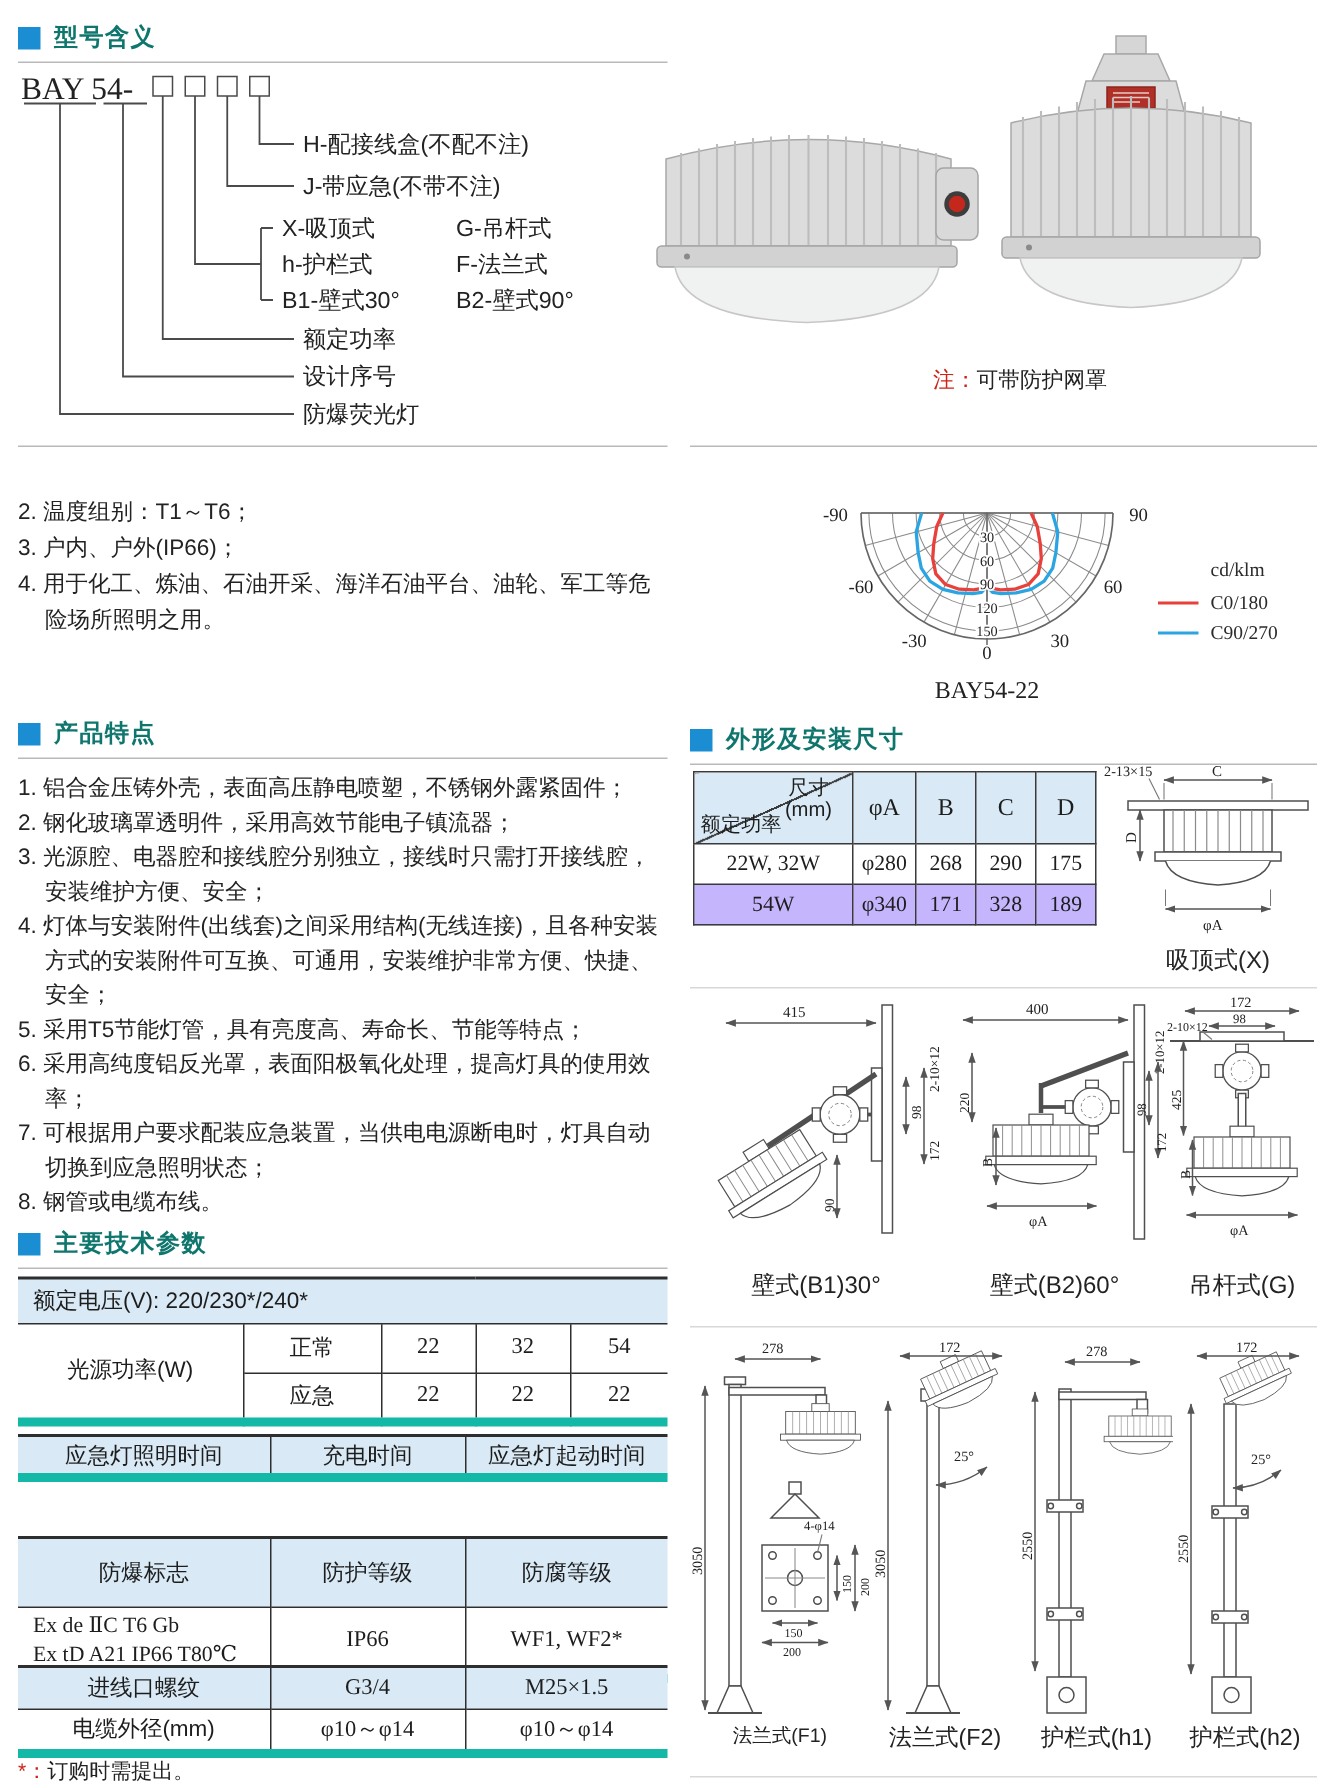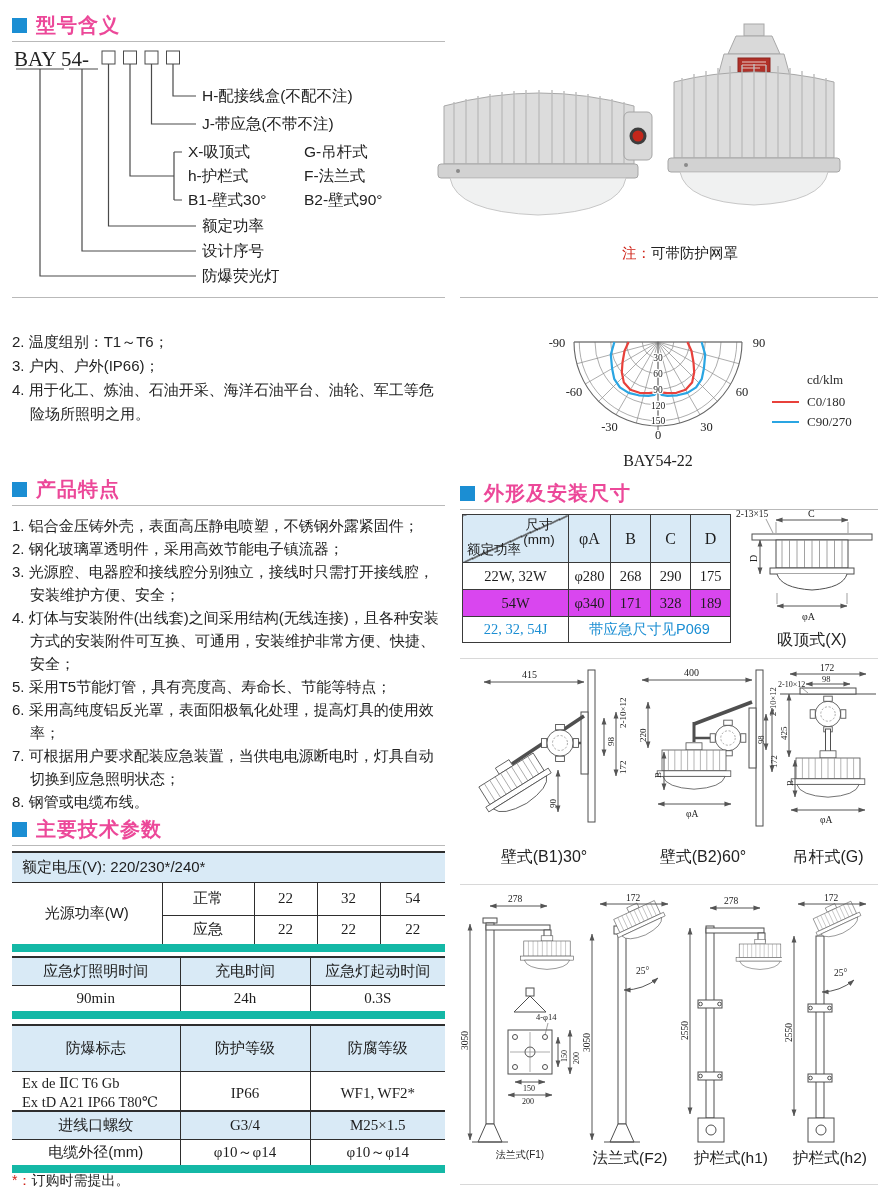--- a/index.html
+++ b/index.html
@@ -3,40 +3,40 @@
 <meta charset="utf-8">
 <style>
 *{margin:0;padding:0;box-sizing:border-box}
 html,body{width:890px;height:1192px;background:#fff;position:relative;overflow:hidden;
   font-family:"Liberation Sans","DejaVu Sans",sans-serif;color:#262626}
 .abs{position:absolute}
 
 .sec{position:absolute}
 .sec .row{display:flex;align-items:center;gap:9px;height:22px}
 .sec .sq{width:15px;height:15px;background:#1b8ed3;flex:none}
-.sec .t{font-size:20px;font-weight:700;color:#ec4899;letter-spacing:1px;white-space:nowrap}
+.sec .t{font-size:16px;font-weight:700;color:#0f766e;letter-spacing:1px;white-space:nowrap}
 .sec .rule{height:1px;background:#b9b9b9;margin-top:5px}
 
 .nlist{position:absolute;list-style:none;font-size:15px;color:#232323}
 .nlist li{padding-left:18px;text-indent:-18px}
 #scope-list li{line-height:24px}
 #feat-list li{line-height:23px}
 
 .ptab{position:absolute;width:433px;border-collapse:collapse;border-top:2px solid #2e2e2e;
-  border-bottom:8px solid #14b8a6;font-size:15px;color:#1d1d1d;text-align:center}
+  border-bottom:6px solid #14b8a6;font-size:15px;color:#1d1d1d;text-align:center}
 .ptab td{border-bottom:1px solid #2e2e2e;border-right:1px solid #2e2e2e;padding:2px 6px}
 .ptab tr:last-child td{border-bottom:none}
 .ptab td:last-child{border-right:none}
 .hdc{background:#d9eaf6}
 .ser{font-family:"Liberation Serif","DejaVu Serif",serif}
 .lft{text-align:left;padding-left:10px !important}
 
 .dtab{position:absolute;border-collapse:collapse;font-size:14.5px;color:#1d1d1d;text-align:center}
 .dtab td{border:1px solid #3a3a3a;padding:1px 3px}
-.alt{background:#d946ef}
+.alt{background:#c4b5fd}
 .blue{color:#1b8ed3}
 .corner{position:relative;width:106px;height:48px;padding:0 !important;
   background-image:linear-gradient(to bottom right,rgba(0,0,0,0) calc(50% - 0.7px),#3a3a3a calc(50% - 0.7px),#3a3a3a calc(50% + 0.7px),rgba(0,0,0,0) calc(50% + 0.7px))}
 .corner .ct{position:absolute;top:2px;right:3px;width:52px;font-size:13.5px;line-height:15px;text-align:center}
 .corner .cb{position:absolute;bottom:3px;left:4px;font-size:13.5px}
 
 .curve-wrap{position:absolute}
 .legend{position:absolute;font-size:13px;color:#2b2b2b}
 .lg-row{display:flex;align-items:center;gap:8px;height:20px}
 .lg-line{display:inline-block;width:27px;height:2.6px;flex:none}
@@ -179,25 +179,20 @@
   <colgroup>
       <col style="width:168px">
       <col style="width:130px">
       <col style="width:135px">
     </colgroup>
   <tbody>
       <tr style="height:28px">
     <td class="hdc">应急灯照明时间</td>
     <td class="hdc">充电时间</td>
     <td class="hdc">应急灯起动时间</td>
-  </tr>
-  <tr style="height:30px">
-    <td class="ser">90min</td>
-    <td class="ser">24h</td>
-    <td class="ser">0.3S</td>
   </tr>
 </tbody>
   </table>
 
 <table class="ptab" style="left:12px;top:1024px">
   <colgroup>
       <col style="width:168px">
       <col style="width:130px">
       <col style="width:135px">
     </colgroup>
@@ -357,24 +352,20 @@
     <td class="ser">290</td>
     <td class="ser">175</td>
   </tr>
   <tr style="height:27px">
     <td class="ser alt">54W</td>
     <td class="ser alt">φ340</td>
     <td class="ser alt">171</td>
     <td class="ser alt">328</td>
     <td class="ser alt">189</td>
   </tr>
-  <tr style="height:26px">
-    <td class="blue ser">22, 32, 54J</td>
-    <td colspan="4" class="blue">带应急尺寸见P069</td>
-  </tr>
 </tbody>
   </table>
 
 <svg class="abs" style="left:736px;top:506px" width="152" height="122" viewBox="0 0 152 122">
   <text x="0" y="11" font-size="9.5">2-13×15</text>
   <line x1="30" y1="13" x2="37" y2="27" class="thin"></line>
   <rect x="16" y="28" width="120" height="6" class="drw"></rect>
   <rect x="40" y="34" width="72" height="28" class="drw"></rect>
   <path d="M46,34V62 M53.5,34V62 M61,34V62 M68.5,34V62 M76,34V62 M83.5,34V62 M91,34V62 M98.5,34V62 M106,34V62" stroke="#8a8a8a" stroke-width="0.8" fill="none"></path>
   <rect x="34" y="62" width="84" height="6" class="drw"></rect>
@@ -493,21 +484,21 @@
       <line x1="85" y1="143" x2="88" y2="131" class="thin"></line>
       <line x1="98" y1="145" x2="98" y2="175" class="dline" marker-start="url(#ar)" marker-end="url(#ar)"></line>
       <text transform="translate(107,170) rotate(-90)" font-size="8">150</text>
       <line x1="110" y1="138" x2="110" y2="182" class="dline" marker-start="url(#ar)" marker-end="url(#ar)"></line>
       <text transform="translate(119,172) rotate(-90)" font-size="8">200</text>
       <line x1="55" y1="190" x2="85" y2="190" class="dline" marker-start="url(#ar)" marker-end="url(#ar)"></line>
       <text x="63" y="199" font-size="8">150</text>
       <line x1="48" y1="203" x2="92" y2="203" class="dline" marker-start="url(#ar)" marker-end="url(#ar)"></line>
       <text x="62" y="212" font-size="8">200</text>
     </svg>
-    <div class="cap" style="font-size:10px">法兰式(F1)</div>
+    <div class="cap" style="font-size:13px">法兰式(F1)</div>
   </div>
   <div class="dgm" style="width:100px">
     <svg width="100" height="255" viewBox="0 0 100 255">
       <rect x="34" y="34" width="16" height="8" class="drw"></rect>
       <rect x="38" y="42" width="8" height="190" class="drw"></rect>
       <polygon points="38,232 46,232 54,250 30,250" class="drw"></polygon>
       <line x1="24" y1="250" x2="60" y2="250" stroke="#4f4f4f" stroke-width="1.2"></line>
       <use href="#lampF" transform="translate(54,18) rotate(-25) scale(0.56)"></use>
       <line x1="20" y1="12" x2="88" y2="12" class="dline" marker-start="url(#ar)" marker-end="url(#ar)"></line>
       <text x="46" y="9" font-size="9.5">172</text>

